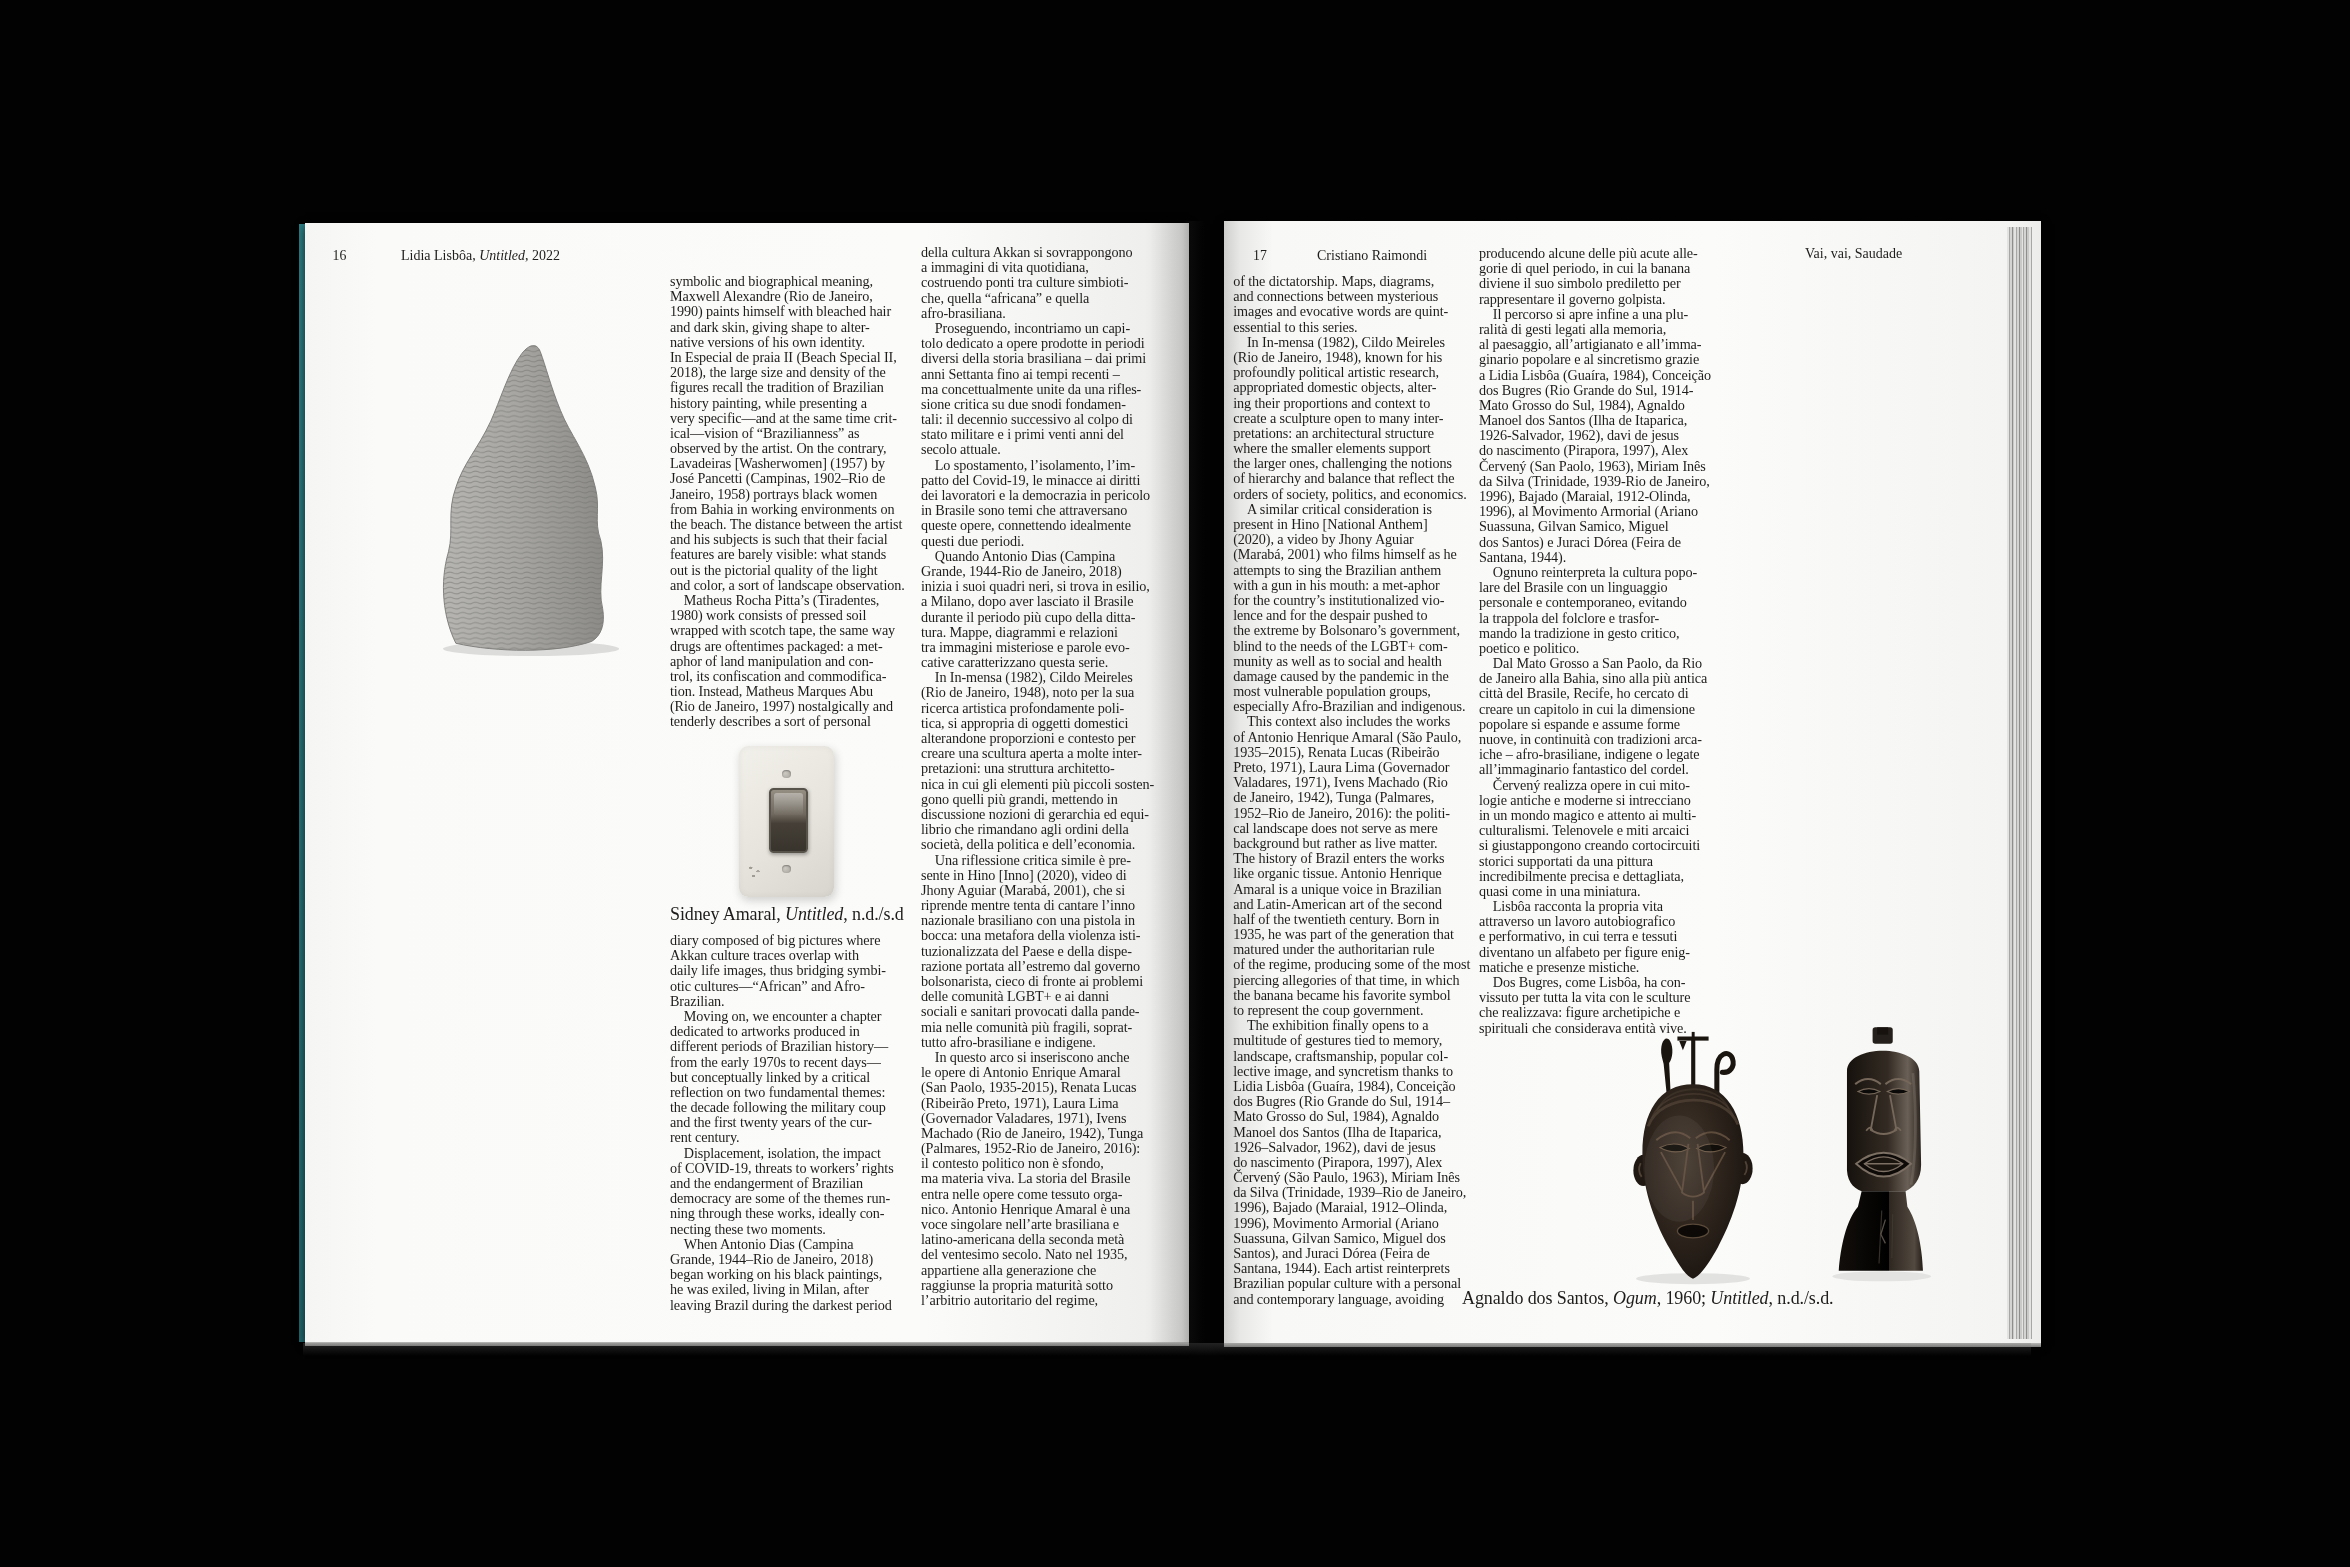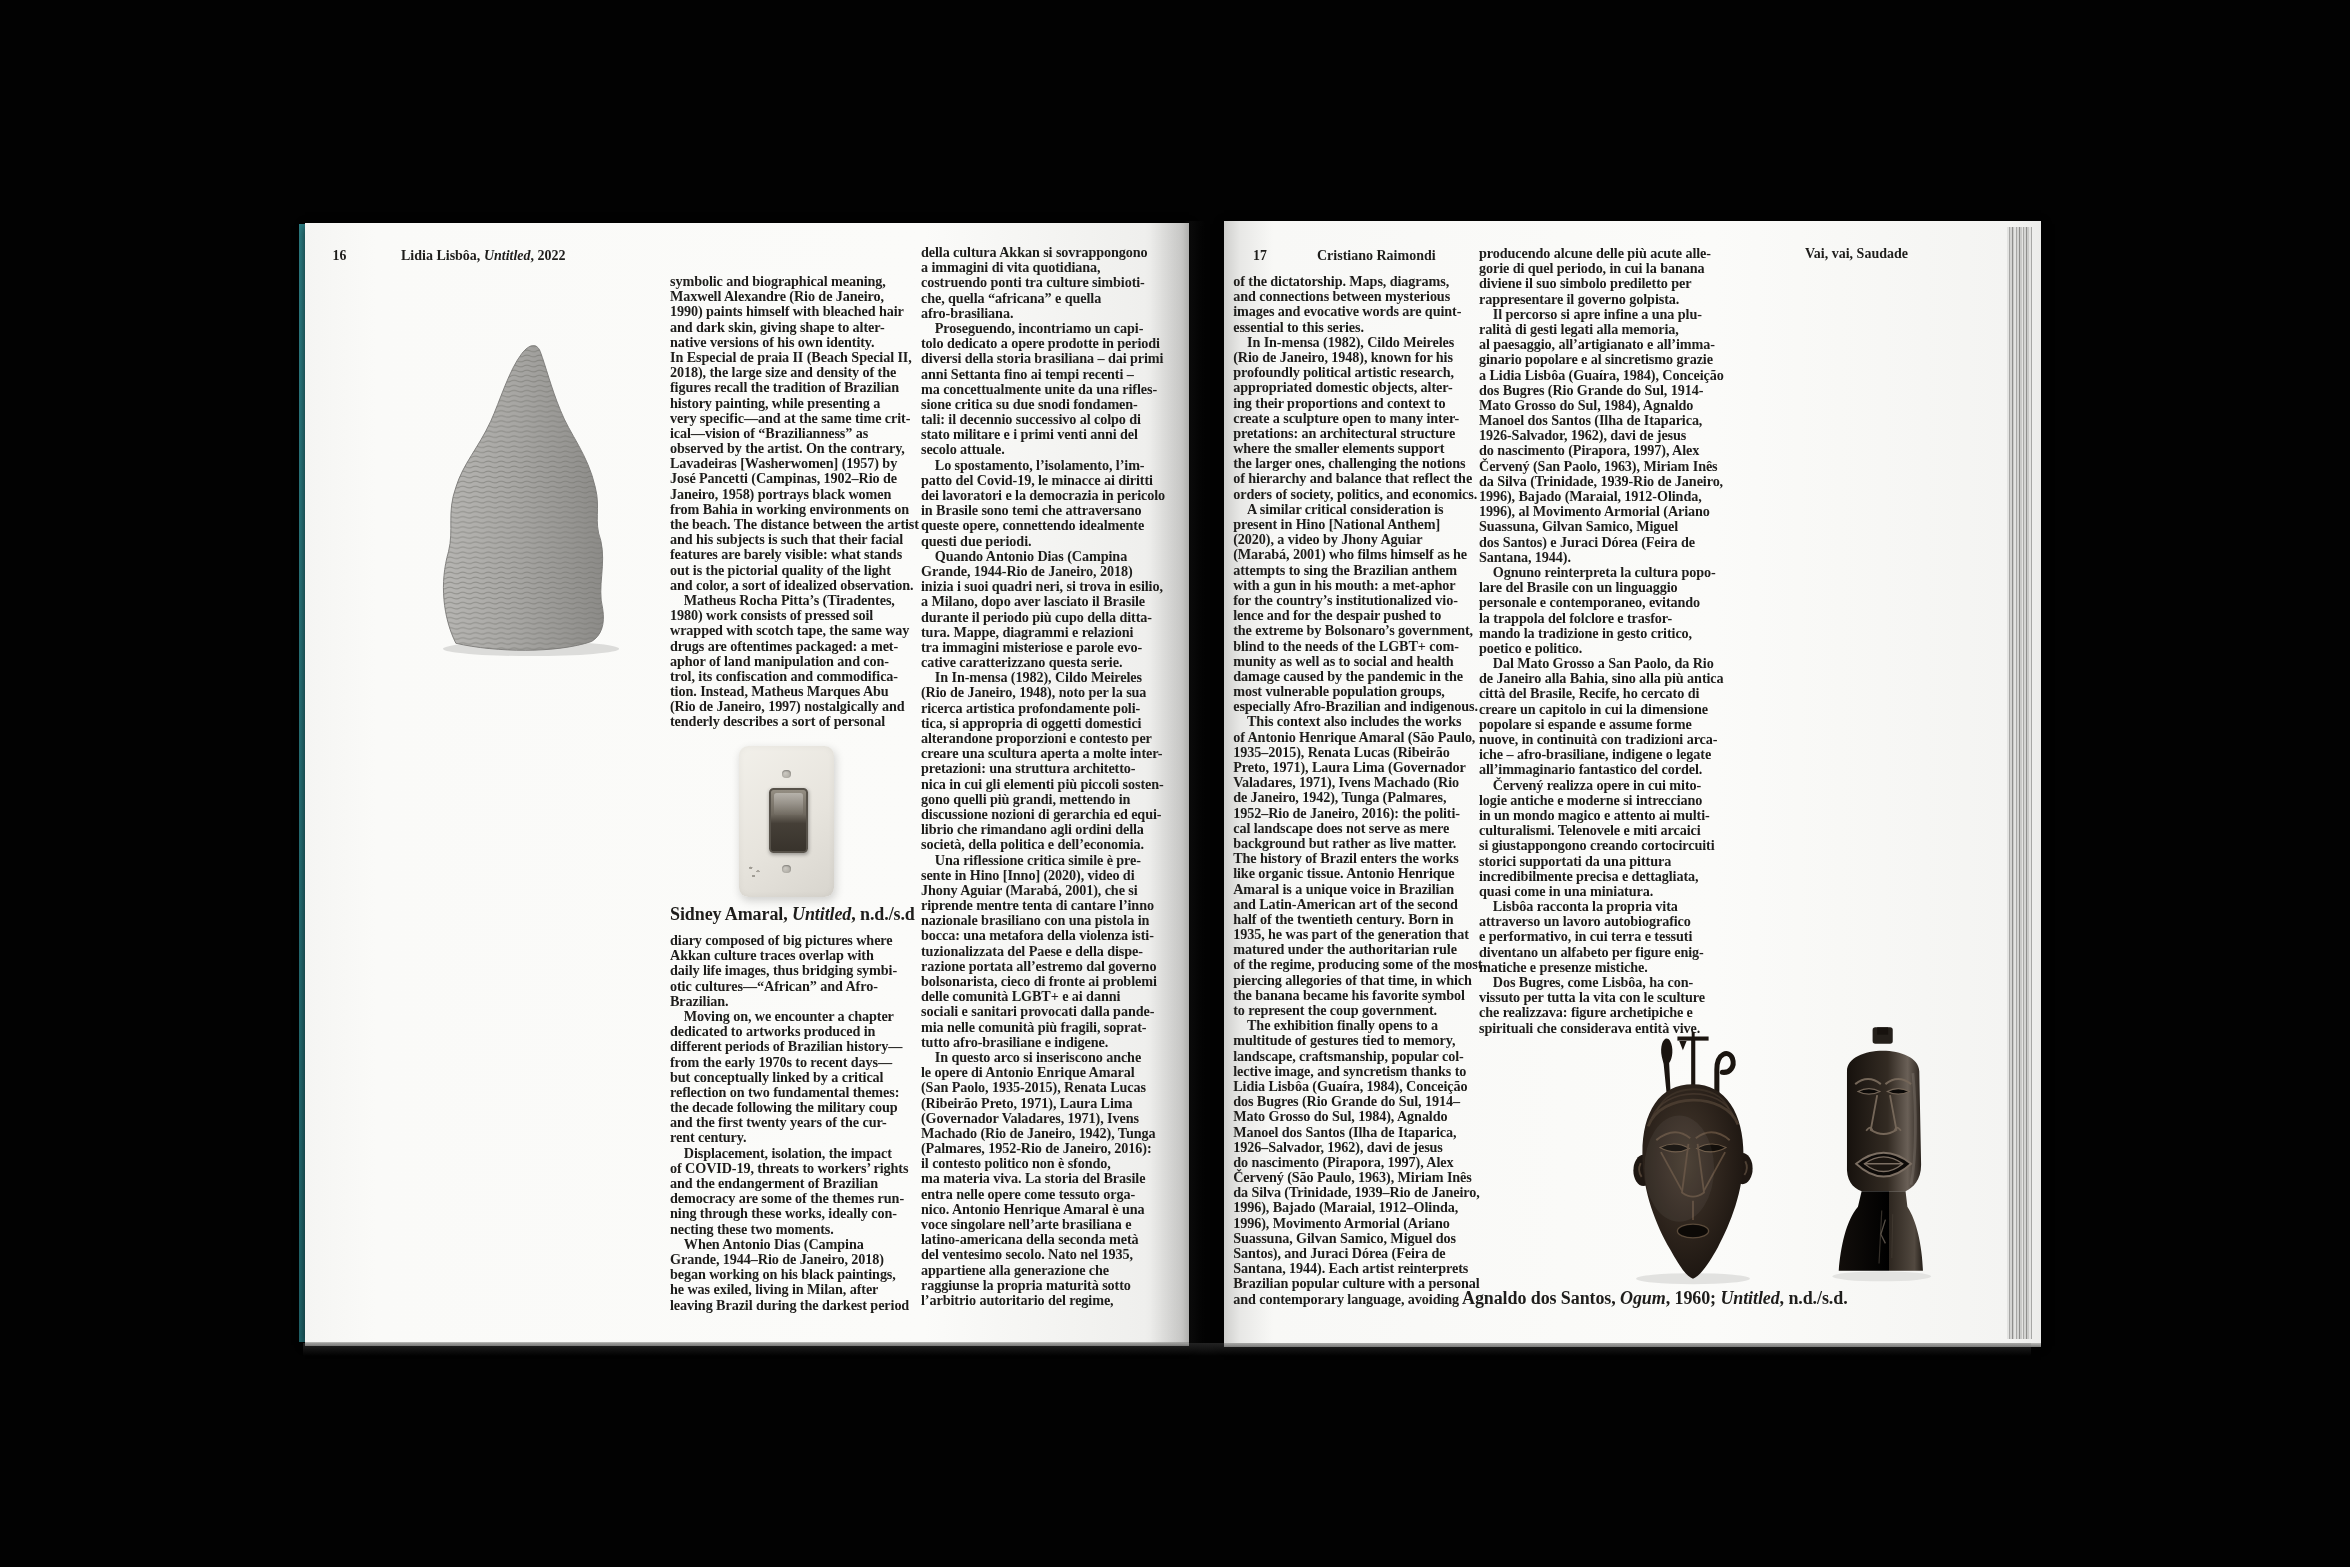--- a/index.html
+++ b/index.html
@@ -1,19 +1,19 @@
 <!DOCTYPE html>
 <html style="font-size:14.7px"><head>
 <meta charset="utf-8">
 <style>
   html,body{margin:0;padding:0;background:#020202;}
   .stage{position:relative;width:2351px;height:1568px;background:#020202;overflow:hidden;
          font-family:"Liberation Serif","DejaVu Serif",serif;}
   
-  .page{position:absolute;color:#1e1d1b;font-weight:bold;}
+  .page{position:absolute;color:#1e1d1b;font-weight:normal;}
   .page-left{left:305px;top:223px;width:884px;height:1119px;
     background:linear-gradient(90deg,#f5f5f3 0%,#fafaf8 8%,#fbfbf9 70%,#efefed 95%,#dddddb 99%,#cfcfcd 100%);
     box-shadow:0 2.8px 9.2px rgba(0,0,0,.7);}
   .page-right{left:1189px;top:221px;width:817px;height:1122px;
     background:linear-gradient(90deg,#cfcfcd 0%,#e8e8e6 2%,#f8f8f6 6%,#fbfbf9 60%,#f4f4f2 96%,#ececea 100%);
     box-shadow:0 2.8px 9.2px rgba(0,0,0,.7);margin-left:35px;}
   .page:after{content:"";position:absolute;left:0;right:0;bottom:-3.7px;height:3.7px;
     background:linear-gradient(180deg,#b9b9b7,#7b7b79);}
   .teal-edge{position:absolute;left:299px;top:224px;width:5.5px;height:1118px;
     background:linear-gradient(180deg,#2d8086,#21686e);}
@@ -98,21 +98,21 @@
         <div class="tl">ical—vision of “Brazilianness” as</div>
         <div class="tl">observed by the artist. On the contrary,</div>
         <div class="tl">Lavadeiras [Washerwomen] (1957) by</div>
         <div class="tl">José Pancetti (Campinas, 1902–Rio de</div>
         <div class="tl">Janeiro, 1958) portrays black women</div>
         <div class="tl">from Bahia in working environments on</div>
         <div class="tl">the beach. The distance between the artist</div>
         <div class="tl">and his subjects is such that their facial</div>
         <div class="tl">features are barely visible: what stands</div>
         <div class="tl">out is the pictorial quality of the light</div>
-        <div class="tl">and color, a sort of idealized observation.</div>
+        <div class="tl">and color, a sort of landscape observation.</div>
         <div class="tl">    Matheus Rocha Pitta’s (Tiradentes,</div>
         <div class="tl">1980) work consists of pressed soil</div>
         <div class="tl">wrapped with scotch tape, the same way</div>
         <div class="tl">drugs are oftentimes packaged: a met-</div>
         <div class="tl">aphor of land manipulation and con-</div>
         <div class="tl">trol, its confiscation and commodifica-</div>
         <div class="tl">tion. Instead, Matheus Marques Abu</div>
         <div class="tl">(Rio de Janeiro, 1997) nostalgically and</div>
         <div class="tl">tenderly describes a sort of personal</div>
       </div>

